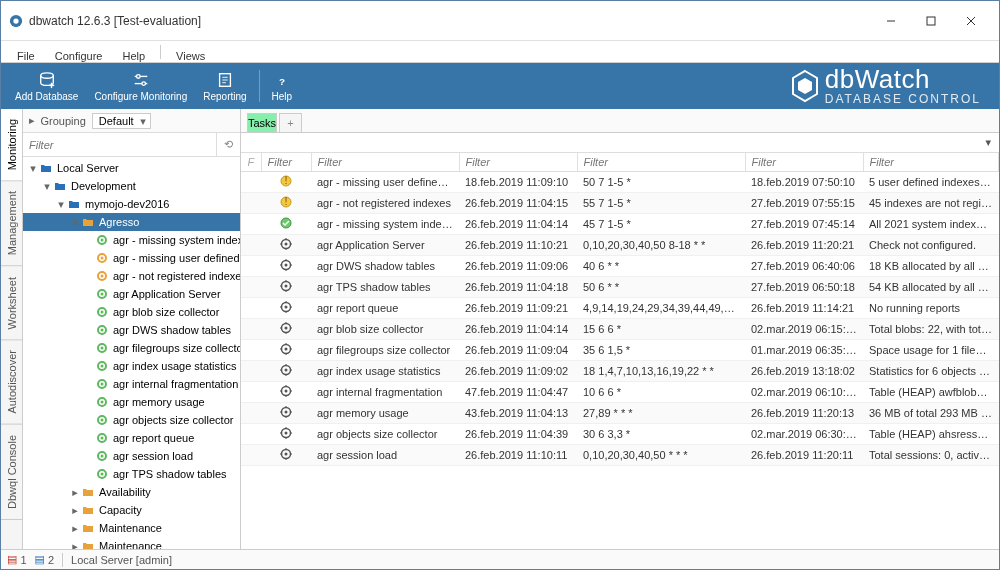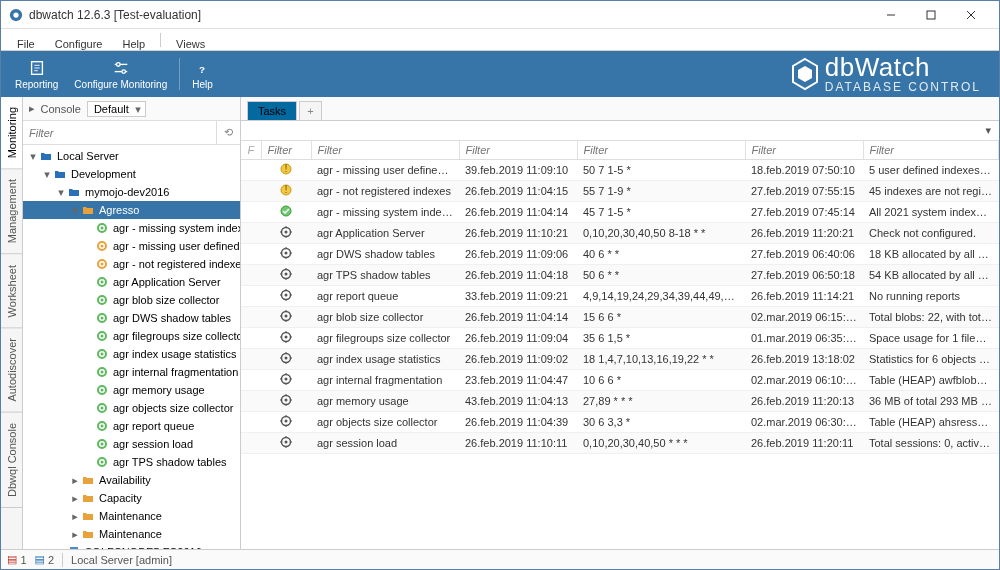--- a/index.html
+++ b/index.html
@@ -1,17 +1,17 @@
 <!DOCTYPE html>
 <html><head>
 <meta charset="utf-8">
 <style>
 * { margin: 0; padding: 0; box-sizing: border-box; font-family: 'Segoe UI', Tahoma, sans-serif; font-size: 11px; }
 body { width: 1000px; height: 570px; background: #fff; overflow: hidden; display: flex; flex-direction: column; border: 1px solid #5a7fa6; }
-.titlebar { height: 28px; background: #fff; display: flex; align-items: center; padding: 0 8px; border-bottom: 1px solid #e0e0e0; }
+.titlebar { height: 40px; background: #fff; display: flex; align-items: center; padding: 0 8px; border-bottom: 1px solid #e0e0e0; }
 .titlebar-icon { width: 14px; height: 14px; margin-right: 6px; }
 .titlebar-text { flex: 1; font-size: 12px; color: #333; }
 .titlebar-btns { display: flex; gap: 0; }
 .titlebar-btn { width: 40px; height: 26px; display: flex; align-items: center; justify-content: center; cursor: pointer; }
 .menubar { height: 22px; display: flex; align-items: center; padding: 0 8px; gap: 4px; border-bottom: 1px solid #d0d0d0; }
 .menubar-item { padding: 2px 8px; cursor: pointer; color: #333; margin-top: 8px; }
 .menubar-sep { width: 1px; height: 14px; background: #ccc; margin: 0 3px; }
 .toolbar { height: 46px; background: #3775a8; display: flex; align-items: center; padding: 0 6px; }
 .toolbar-btn { display: flex; flex-direction: column; align-items: center; justify-content: center; padding: 3px 8px; color: #fff; cursor: pointer; height: 44px; }
 .toolbar-icon { width: 18px; height: 18px; margin-bottom: 2px; }
@@ -31,21 +31,21 @@
 .filter-row { height: 24px; display: flex; align-items: center; border-bottom: 1px solid #ddd; }
 .filter-input { flex: 1; border: none; padding: 3px 6px; outline: none; font-style: italic; color: #999; }
 .filter-clear { width: 24px; display: flex; align-items: center; justify-content: center; border-left: 1px solid #ddd; cursor: pointer; color: #888; height: 100%; }
 .tree { flex: 1; overflow-y: auto; overflow-x: hidden; padding: 2px 0; }
 .tree-node { display: flex; align-items: center; height: 18px; cursor: pointer; white-space: nowrap; padding-right: 4px; }
 .tree-node.selected { background: #3775a8; color: #fff; }
 .tree-toggle { width: 12px; text-align: center; color: #666; flex-shrink: 0; }
 .tree-icon { width: 14px; height: 14px; margin-right: 4px; flex-shrink: 0; display: inline-flex; align-items: center; justify-content: center; }
 .main-panel { flex: 1; display: flex; flex-direction: column; overflow: hidden; }
 .main-tabs { height: 24px; display: flex; align-items: flex-end; padding: 0 6px; border-bottom: 1px solid #ccc; background: #fafafa; }
-.main-tab { padding: 3px 10px; border: 1px solid #ccc; border-bottom: none; background: #0369a1; margin-right: 2px; cursor: pointer; font-size: 11px; }
+.main-tab { padding: 3px 0; border: 1px solid #ccc; border-bottom: none; background: #86efac; margin-right: 2px; cursor: pointer; font-size: 11px; }
 .main-tab-add { padding: 3px 7px; color: #888; cursor: pointer; border: 1px solid #ccc; border-bottom:none; background:#f5f5f5; }
 .main-header-strip { height: 20px; border-bottom: 1px solid #ddd; display:flex; align-items:center; justify-content:flex-end; padding-right:4px; }
 .table-container { flex: 1; overflow: auto; }
 table { width: 100%; border-collapse: collapse; table-layout: fixed; }
 th { text-align: left; font-weight: normal; padding: 3px 6px; border-right: 1px solid #e0e0e0; border-bottom: 1px solid #ccc; background: #fafafa; position: sticky; top: 0; color: #333; }
 th .sort { float: right; color: #888; font-size: 9px; }
 .filter-td { padding: 0; border-right: 1px solid #e0e0e0; border-bottom: 1px solid #ddd; background: #fff; }
 .filter-td input { width: 100%; border: none; padding: 3px 6px; font-style: italic; color: #aaa; outline: none; font-size: 11px; }
 td { padding: 2px 6px; border-bottom: 1px solid #f0f0f0; white-space: nowrap; overflow: hidden; text-overflow: ellipsis; color: #333; }
 tr.datarow:nth-child(even) td { background: #fafafa; }
@@ -94,35 +94,44 @@
   <span class="menubar-item">File</span>
   <span class="menubar-item">Configure</span>
   <span class="menubar-item">Help</span>
   <span class="menubar-sep"></span>
   <span class="menubar-item">Views</span>
 </div>
 
 <div class="toolbar">
   <div class="toolbar-btn">
     <svg class="toolbar-icon" viewBox="0 0 20 20">
-        <rect x="4" y="3" width="12" height="14" fill="none" stroke="#fff" stroke-width="1.5"></rect>
-        <line x1="7" y1="7" x2="13" y2="7" stroke="#fff"></line>
-        <line x1="7" y1="10" x2="13" y2="10" stroke="#fff"></line>
-        <line x1="7" y1="13" x2="11" y2="13" stroke="#fff"></line>
+        <ellipse cx="10" cy="5" rx="7" ry="3" fill="none" stroke="#fff" stroke-width="1.5"></ellipse>
+        <path d="M3 5v8c0 1.7 3.1 3 7 3s7-1.3 7-3V5" fill="none" stroke="#fff" stroke-width="1.5"></path>
+        <line x1="15" y1="13" x2="15" y2="19" stroke="#fff" stroke-width="1.5"></line>
+        <line x1="12" y1="16" x2="18" y2="16" stroke="#fff" stroke-width="1.5"></line>
       </svg>
-    <span class="toolbar-label">Reporting</span>
+    <span class="toolbar-label">Add Database</span>
   </div>
   <div class="toolbar-btn">
     <svg class="toolbar-icon" viewBox="0 0 20 20">
         <line x1="3" y1="6" x2="17" y2="6" stroke="#fff" stroke-width="1.5"></line>
         <circle cx="7" cy="6" r="2" fill="#3775a8" stroke="#fff" stroke-width="1.5"></circle>
         <line x1="3" y1="14" x2="17" y2="14" stroke="#fff" stroke-width="1.5"></line>
         <circle cx="13" cy="14" r="2" fill="#3775a8" stroke="#fff" stroke-width="1.5"></circle>
       </svg>
     <span class="toolbar-label">Configure Monitoring</span>
+  </div>
+  <div class="toolbar-btn">
+    <svg class="toolbar-icon" viewBox="0 0 20 20">
+        <rect x="4" y="3" width="12" height="14" fill="none" stroke="#fff" stroke-width="1.5"></rect>
+        <line x1="7" y1="7" x2="13" y2="7" stroke="#fff"></line>
+        <line x1="7" y1="10" x2="13" y2="10" stroke="#fff"></line>
+        <line x1="7" y1="13" x2="11" y2="13" stroke="#fff"></line>
+      </svg>
+    <span class="toolbar-label">Reporting</span>
   </div>
   <div class="toolbar-sep"></div>
   <div class="toolbar-btn">
     <svg class="toolbar-icon" viewBox="0 0 20 20">
         <text x="10" y="15" text-anchor="middle" fill="#fff" font-size="16" font-weight="bold">?</text>
       </svg>
     <span class="toolbar-label">Help</span>
   </div>
   <div class="logo">
     <svg width="40" height="40" viewBox="0 0 40 40">
@@ -152,21 +161,21 @@
         <span>Autodiscover</span>
       </div>
     <div class="side-tab">
         <span>Dbwql Console</span>
       </div>
   </div>
 
   <div class="left-panel">
     <div class="panel-header">
       <span style="color:#666;cursor:pointer;">▸</span>
-      <span class="grouping-label">Console</span>
+      <span class="grouping-label">Grouping</span>
       <span class="grouping-select"><span>Default</span> <span style="position:absolute;right:4px;color:#666;">▾</span></span>
     </div>
     <div class="filter-row">
       <input class="filter-input" placeholder="Filter" style="">
       <div class="filter-clear">⟲</div>
     </div>
     <div class="tree" id="tree">
         <div class="tree-node" style="padding-left: 4px;">
           <span class="tree-toggle">▾</span>
           <span class="tree-icon">
@@ -424,34 +433,34 @@
           </tr>
         </thead>
         <tbody id="tbody">
             <tr class="datarow">
               <td></td>
               <td style="text-align:center;"><svg width="14" height="14" viewBox="0 0 14 14">
                   <circle cx="7" cy="7" r="5" fill="#f2c744" stroke="#c99a1a"></circle>
                   <text x="7" y="10" text-anchor="middle" font-size="8" fill="#7a5c00">!</text>
                 </svg></td>
               <td>agr - missing user defined indexes</td>
-              <td>39.feb.2019 11:09:10</td>
+              <td>18.feb.2019 11:09:10</td>
               <td>50 7 1-5 *</td>
               <td>18.feb.2019 07:50:10</td>
               <td>5 user defined indexes are missing.</td>
             </tr>
             <tr class="datarow">
               <td></td>
               <td style="text-align:center;"><svg width="14" height="14" viewBox="0 0 14 14">
                   <circle cx="7" cy="7" r="5" fill="#f2c744" stroke="#c99a1a"></circle>
                   <text x="7" y="10" text-anchor="middle" font-size="8" fill="#7a5c00">!</text>
                 </svg></td>
               <td>agr - not registered indexes</td>
               <td>26.feb.2019 11:04:15</td>
-              <td>55 7 1-9 *</td>
+              <td>55 7 1-5 *</td>
               <td>27.feb.2019 07:55:15</td>
               <td>45 indexes are not registered in agresso system ...</td>
             </tr>
             <tr class="datarow">
               <td></td>
               <td style="text-align:center;"><svg width="14" height="14" viewBox="0 0 14 14">
                   <circle cx="7" cy="7" r="5" fill="#6ec86e" stroke="#3e9a3e"></circle>
                   <path d="M4 7l2 2 4-4" fill="none" stroke="#fff" stroke-width="1.5"></path>
                 </svg></td>
               <td>agr - missing system indexes</td>
@@ -512,21 +521,21 @@
               <td></td>
               <td style="text-align:center;"><svg width="14" height="14" viewBox="0 0 14 14">
                   <circle cx="7" cy="7" r="4.5" fill="none" stroke="#555" stroke-width="1.5"></circle>
                   <circle cx="7" cy="7" r="1.5" fill="#555"></circle>
                   <line x1="7" y1="1" x2="7" y2="3" stroke="#555"></line>
                   <line x1="7" y1="11" x2="7" y2="13" stroke="#555"></line>
                   <line x1="1" y1="7" x2="3" y2="7" stroke="#555"></line>
                   <line x1="11" y1="7" x2="13" y2="7" stroke="#555"></line>
                 </svg></td>
               <td>agr report queue</td>
-              <td>33.feb.2019 11:09:21</td>
+              <td>26.feb.2019 11:09:21</td>
               <td>4,9,14,19,24,29,34,39,44,49,54,59 7-...</td>
               <td>26.feb.2019 11:14:21</td>
               <td>No running reports</td>
             </tr>
             <tr class="datarow">
               <td></td>
               <td style="text-align:center;"><svg width="14" height="14" viewBox="0 0 14 14">
                   <circle cx="7" cy="7" r="4.5" fill="none" stroke="#555" stroke-width="1.5"></circle>
                   <circle cx="7" cy="7" r="1.5" fill="#555"></circle>
                   <line x1="7" y1="1" x2="7" y2="3" stroke="#555"></line>
@@ -576,21 +585,21 @@
               <td></td>
               <td style="text-align:center;"><svg width="14" height="14" viewBox="0 0 14 14">
                   <circle cx="7" cy="7" r="4.5" fill="none" stroke="#555" stroke-width="1.5"></circle>
                   <circle cx="7" cy="7" r="1.5" fill="#555"></circle>
                   <line x1="7" y1="1" x2="7" y2="3" stroke="#555"></line>
                   <line x1="7" y1="11" x2="7" y2="13" stroke="#555"></line>
                   <line x1="1" y1="7" x2="3" y2="7" stroke="#555"></line>
                   <line x1="11" y1="7" x2="13" y2="7" stroke="#555"></line>
                 </svg></td>
               <td>agr internal fragmentation</td>
-              <td>23.feb.2019 11:04:47</td>
+              <td>47.feb.2019 11:04:47</td>
               <td>10 6 6 *</td>
               <td>02.mar.2019 06:10:47</td>
               <td>Table (HEAP) awfblob_temp55 (in database agr)...</td>
             </tr>
             <tr class="datarow">
               <td></td>
               <td style="text-align:center;"><svg width="14" height="14" viewBox="0 0 14 14">
                   <circle cx="7" cy="7" r="4.5" fill="none" stroke="#555" stroke-width="1.5"></circle>
                   <circle cx="7" cy="7" r="1.5" fill="#555"></circle>
                   <line x1="7" y1="1" x2="7" y2="3" stroke="#555"></line>

